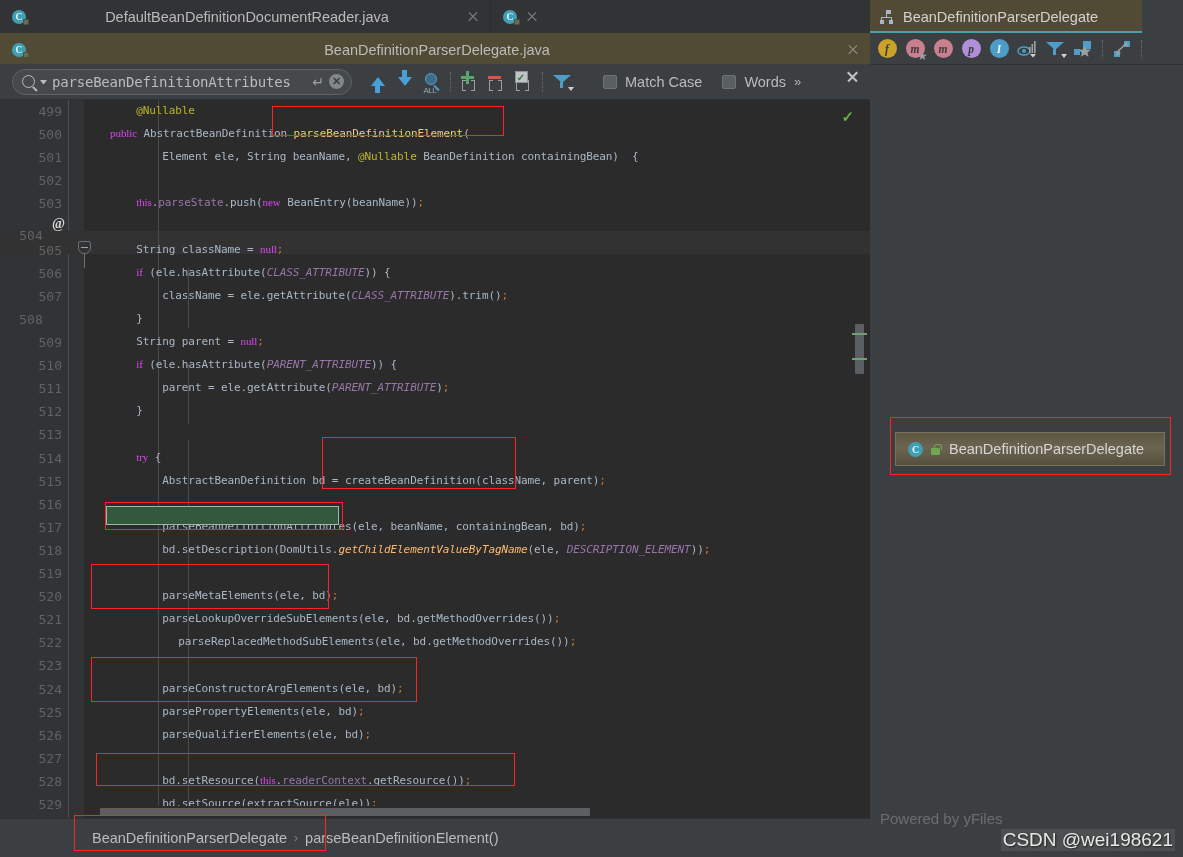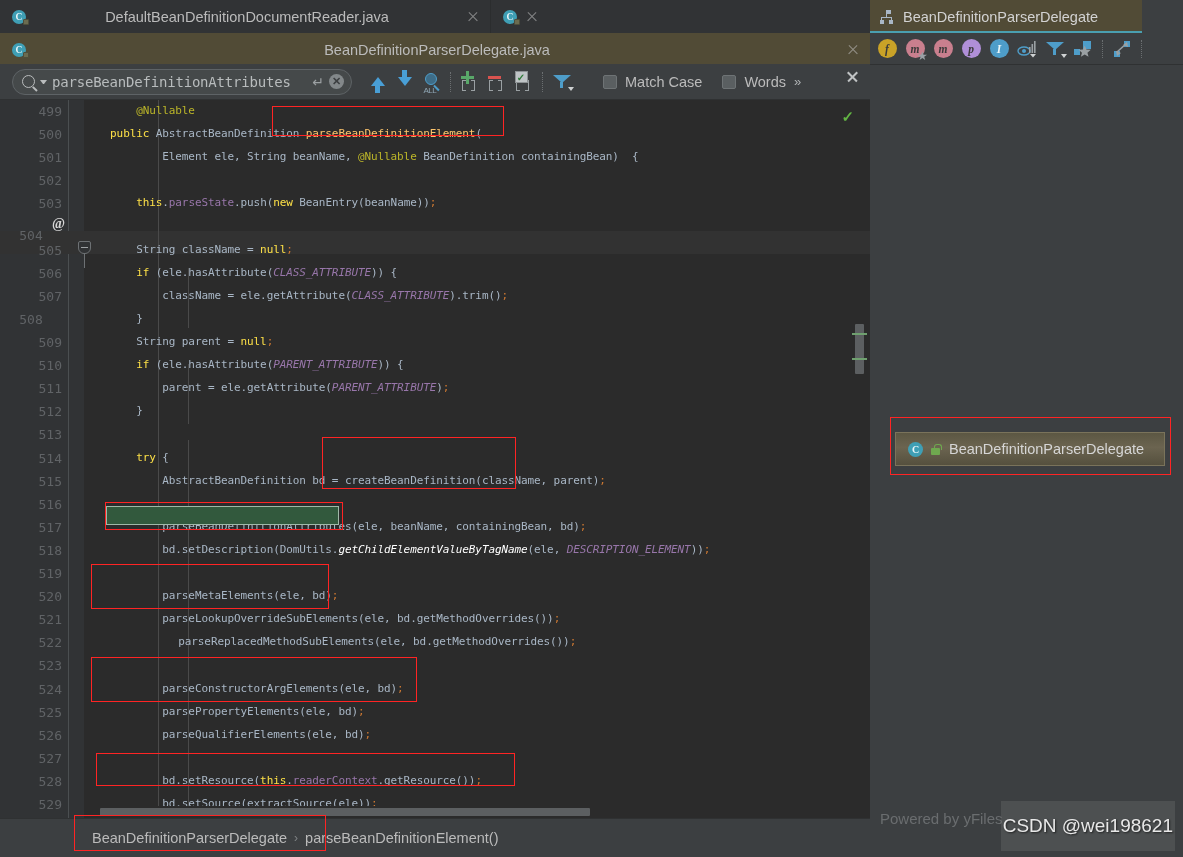--- a/index.html
+++ b/index.html
@@ -266,26 +266,26 @@
     position: absolute; left: 0; width: 62px; text-align: right;
     color: #606366; font-size: 13px;
     font-family: "DejaVu Sans Mono", monospace;
   }
   .codeline {
     position: absolute; left: 0; white-space: pre; color: #a9b7c6;
     font-family: "DejaVu Sans Mono", monospace; font-size: 11px;
     letter-spacing: -0.1px;
   }
   .caretline { position: absolute; left: 0; right: 0; height: 23px; background: #323232; }
-  .kw   { color: #fde047; }
+  .kw   { color: #d946ef; font-family: Liberation Serif, serif; }
   .ann  { color: #bbb529; }
   .fld  { color: #9876aa; }
   .cst  { color: #9876aa; font-style: italic; }
   .mth  { color: #ffc66d; }
-  .stc  { color: #ffffff; font-style: italic; }
+  .stc  { color: #fdba74; font-style: italic; }
   .semi { color: #cc7832; }
 
   .hl-box { position: absolute; border: 1.5px solid #ff2424; }
   .match-green {
     position: absolute; background: #32593d; border: 1px solid #a0b8a8;
   }
 
   .atmark {
     position: absolute; color: #d6d6d6; font-size: 14px; font-weight: bold;
     font-family: "Liberation Serif", serif;
@@ -325,21 +325,21 @@
   }
   .bc-sep { color: #7e8284; font-size: 12px; }
   .bc-hl {
     position: absolute; left: 74px; bottom: 6px; width: 252px; height: 36px;
     border: 1.6px solid #ff2424; pointer-events: none;
   }
   .watermark {
     position: absolute; right: 8px; bottom: 6px;
     color: #e8e8e8; font-size: 19px;
     text-shadow: 1px 1px 2px rgba(0,0,0,.6);
-    background: rgba(120,120,120,.30); padding: 14px 2px;
+    background: rgba(120,120,120,.30); padding: 0 2px;
   }
 </style>
 </head>
 <body>
 
 <div id="app">
 
   <div class="tabrow tabrow-1">
     <div class="tab dark" style="width:490px">
       <span class="cls-icon">

